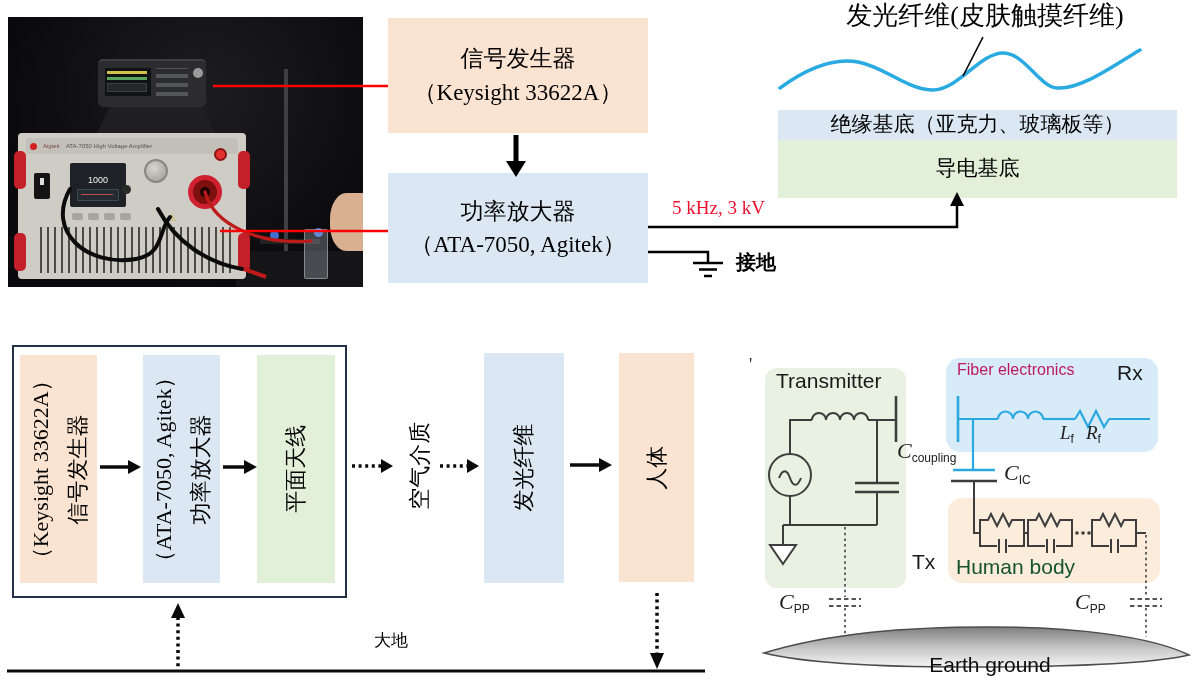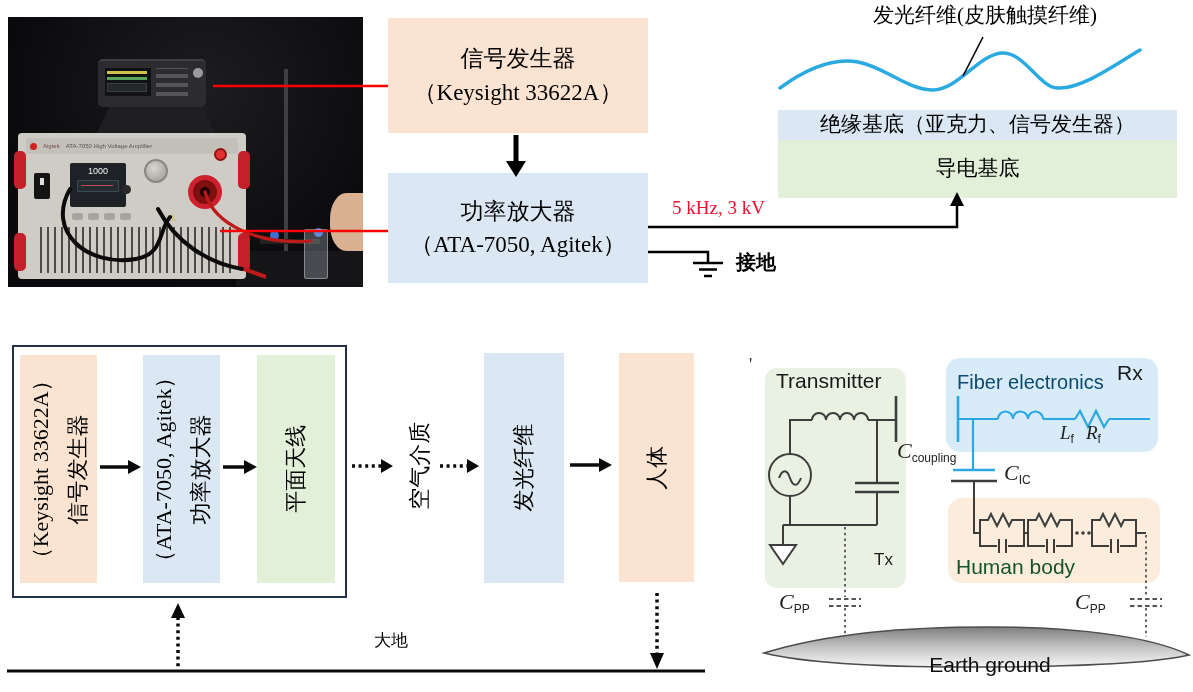--- a/index.html
+++ b/index.html
@@ -34,21 +34,21 @@
   .photo{position:absolute;left:8px;top:17px;width:355px;height:270px;overflow:hidden;z-index:1;
          background:radial-gradient(ellipse at 55% 28%, #1d1d20 0%, #0a0a0c 72%);}
   .amp{position:absolute;left:10px;top:116px;width:228px;height:146px;background:#cfccc6;border-radius:4px;}
   .amp .bezel{position:absolute;left:8px;top:5px;width:212px;height:16px;background:#c3c0ba;border-radius:2px;
               display:flex;align-items:center;gap:6px;padding:0 4px;box-sizing:border-box;}
   .amp .brand-dot{width:7px;height:7px;border-radius:50%;background:#d02020;flex:0 0 auto;}
   .amp .paneltext{font-family:"Liberation Sans",sans-serif;font-size:6px;color:#55524e;white-space:nowrap;overflow:hidden;}
   .amp .brandtext{font-family:"Liberation Sans",sans-serif;font-size:6px;color:#7a4a48;}
   .cornr{position:absolute;width:12px;height:38px;background:#c4202a;border-radius:5px;}
   .amp .display{position:absolute;left:52px;top:30px;width:56px;height:44px;background:#1e2226;border-radius:2px;
-                color:#f2f2f2;font-family:"Liberation Sans",sans-serif;font-size:9px;text-align:center;padding-top:3px;box-sizing:border-box;}
+                color:#f2f2f2;font-family:"Liberation Sans",sans-serif;font-size:9px;text-align:center;padding-top:12px;box-sizing:border-box;}
   .amp .disp-line{margin:4px auto 0;width:40px;height:10px;border:1px solid #3d4a55;border-radius:1px;
                   background:linear-gradient(#242b31,#242b31);position:relative;}
   .amp .disp-line::after{content:"";position:absolute;left:3px;top:4px;width:32px;height:1px;background:#c24b4b;}
   .amp .pwr{position:absolute;left:16px;top:40px;width:16px;height:26px;background:#141414;border-radius:2px;}
   .amp .pwr::after{content:"";position:absolute;left:6px;top:5px;width:4px;height:7px;background:#dedede;}
   .amp .knob{position:absolute;left:126px;top:26px;width:24px;height:24px;border-radius:50%;
              background:radial-gradient(circle at 40% 35%, #d8d5cf, #9b9892);border:2px solid #8a8781;box-sizing:border-box;}
   .amp .jack{position:absolute;left:104px;top:52px;width:9px;height:9px;border-radius:50%;background:#2a2a2a;}
   .amp .out{position:absolute;left:170px;top:42px;width:34px;height:34px;border-radius:50%;background:#7e0f0f;
             border:5px solid #cf2030;box-sizing:border-box;}
@@ -147,24 +147,24 @@
 
   <div class="sbox fill-blue" style="left:388px;top:173px;width:260px;height:110px;">
     <div>功率放大器</div>
     <div>（ATA-7050, Agitek）</div>
   </div>
 
   <div class="txt" style="left:672px;top:197px;width:160px;font-size:19px;color:var(--red-text,#ee1130);">5 kHz, 3 kV</div>
 
   <div class="txt" style="left:736px;top:249px;font-size:20px;font-weight:bold;">接地</div>
 
-  <div class="txt ctr" style="left:815px;top:2px;width:340px;height:26px;font-size:21px;">发光纤维(皮肤触摸纤维)</div>
+  <div class="txt ctr" style="left:815px;top:2px;width:340px;height:26px;font-size:26px;">发光纤维(皮肤触摸纤维)</div>
 
   <div class="sbox fill-blue" style="left:778px;top:110px;width:399px;height:30px;font-size:21px;line-height:1.2;">
-    <div>绝缘基底（亚克力、信号发生器）</div>
+    <div>绝缘基底（亚克力、玻璃板等）</div>
   </div>
 
   <div class="sbox fill-green" style="left:778px;top:140px;width:399px;height:58px;font-size:21px;line-height:1.3;">
     <div>导电基底</div>
   </div>
 
   <div class="flow-container"></div>
 
   <div class="vbox fill-peach" style="left:20px;top:355px;width:77px;height:228px;">
     <div class="vrot">
@@ -306,22 +306,22 @@
       <line x1="1146" y1="535" x2="1146" y2="597" stroke-width="1.8" stroke-dasharray="2.5 3.2"></line>
       <line x1="1130" y1="599" x2="1162" y2="599" stroke-width="2" stroke-dasharray="4.5 3"></line>
       <line x1="1130" y1="606" x2="1162" y2="606" stroke-width="2" stroke-dasharray="4.5 3"></line>
       <line x1="1146" y1="608" x2="1146" y2="637" stroke-width="1.8" stroke-dasharray="2.5 3.2"></line>
     </g>
 
     <path d="M764,653 C830,633 905,627 988,627 C1075,627 1150,636 1189,655 C1150,664 1060,667 965,667 C870,667 805,663 764,653 Z" fill="url(#mound)" stroke="#4c4c4c" stroke-width="1.5"></path>
   </svg>
 
   <div class="txt sans" style="left:776px;top:369px;font-size:21px;color:#1a1a1a;">Transmitter</div>
-  <div class="txt sans" style="left:874px;top:550px;font-size:17px;color:#1a1a1a;">Tx</div>
-  <div class="txt sans" style="left:957px;top:361px;font-size:20px;color:#0c4a6e;margin-top:10px;">Fiber electronics</div>
+  <div class="txt sans" style="left:912px;top:550px;font-size:21px;color:#1a1a1a;">Tx</div>
+  <div class="txt sans" style="left:957px;top:361px;font-size:16px;color:#be185d;">Fiber electronics</div>
   <div class="txt sans" style="left:1117px;top:361px;font-size:21px;color:#1a1a1a;">Rx</div>
   <div class="txt sans" style="left:956px;top:555px;font-size:21px;color:#14532d;">Human body</div>
   <div class="txt sans ctr" style="left:905px;top:634px;width:170px;height:26px;font-size:21px;color:#0d0d0d;margin-top:18px;">Earth ground</div>
 
   <div class="symlab" style="left:897px;top:438px;"><span>C</span><span class="sub">coupling</span></div>
   <div class="symlab" style="left:1004px;top:460px;"><span>C</span><span class="sub">IC</span></div>
   <div class="symlab" style="left:779px;top:589px;"><span>C</span><span class="sub">PP</span></div>
   <div class="symlab" style="left:1075px;top:589px;"><span>C</span><span class="sub">PP</span></div>
   <div class="symlab" style="left:1060px;top:422px;font-size:19px;"><span>L</span><span class="sub">f</span></div>
   <div class="symlab" style="left:1086px;top:422px;font-size:19px;"><span>R</span><span class="sub">f</span></div>

